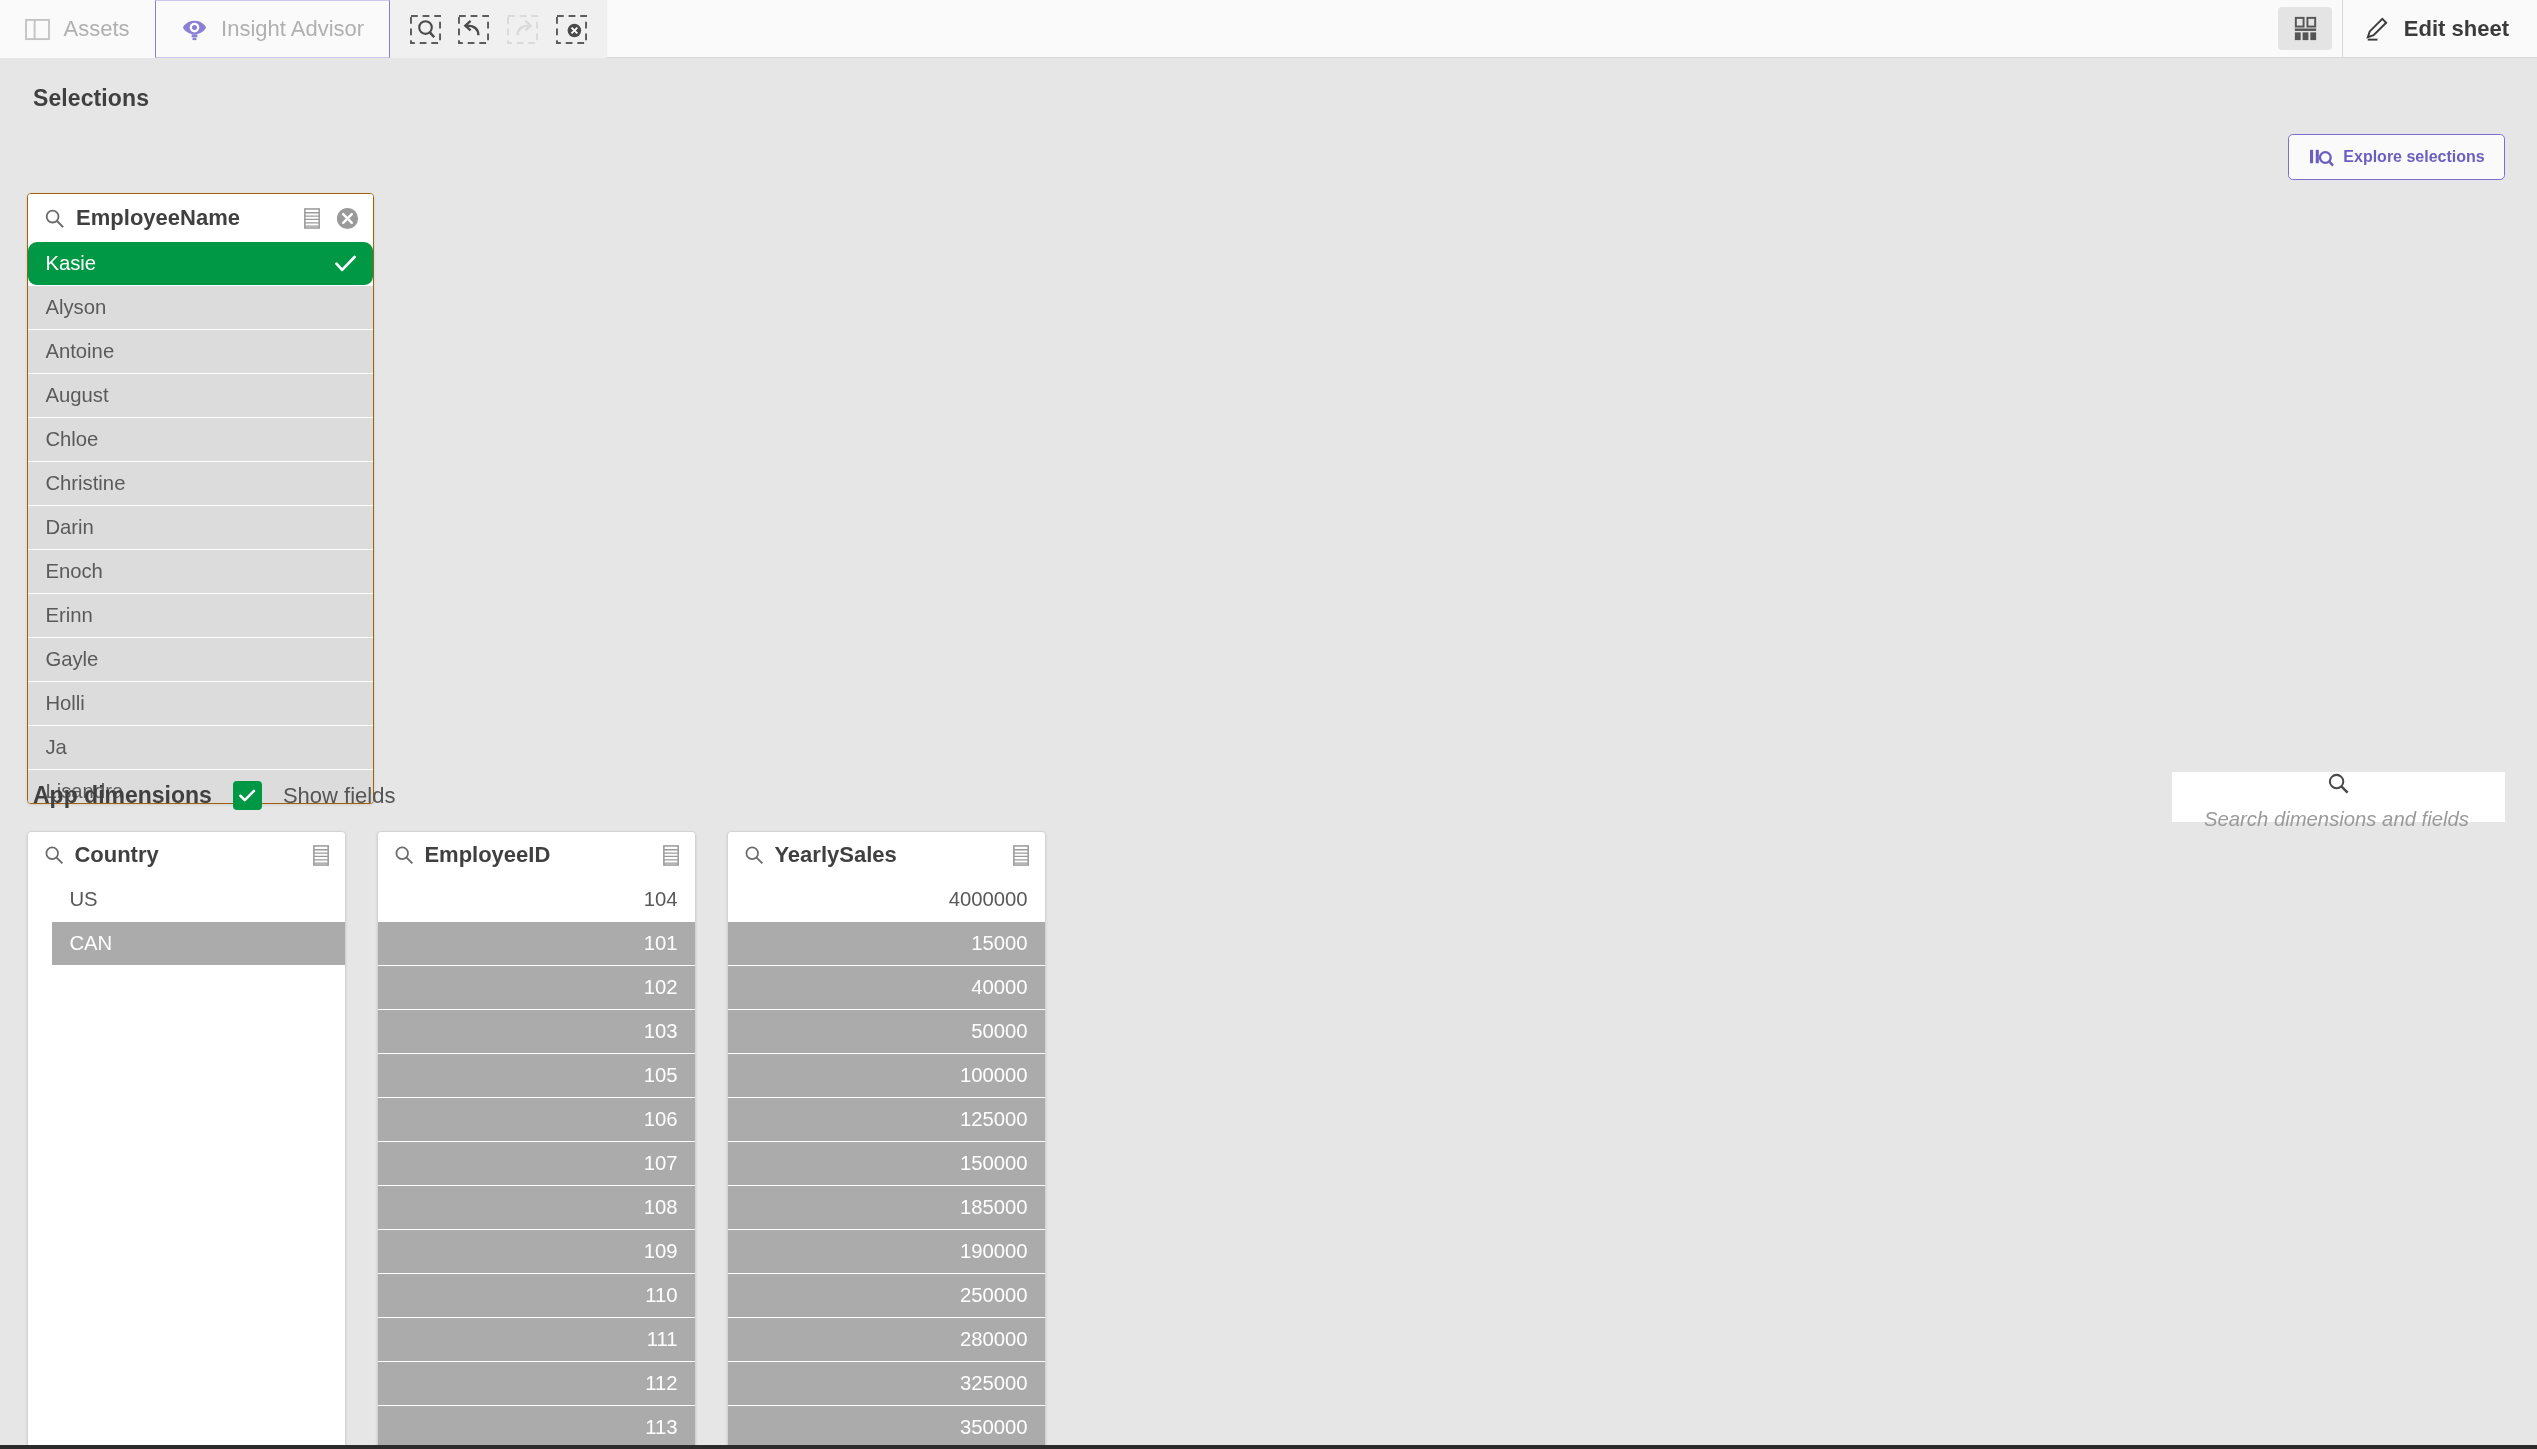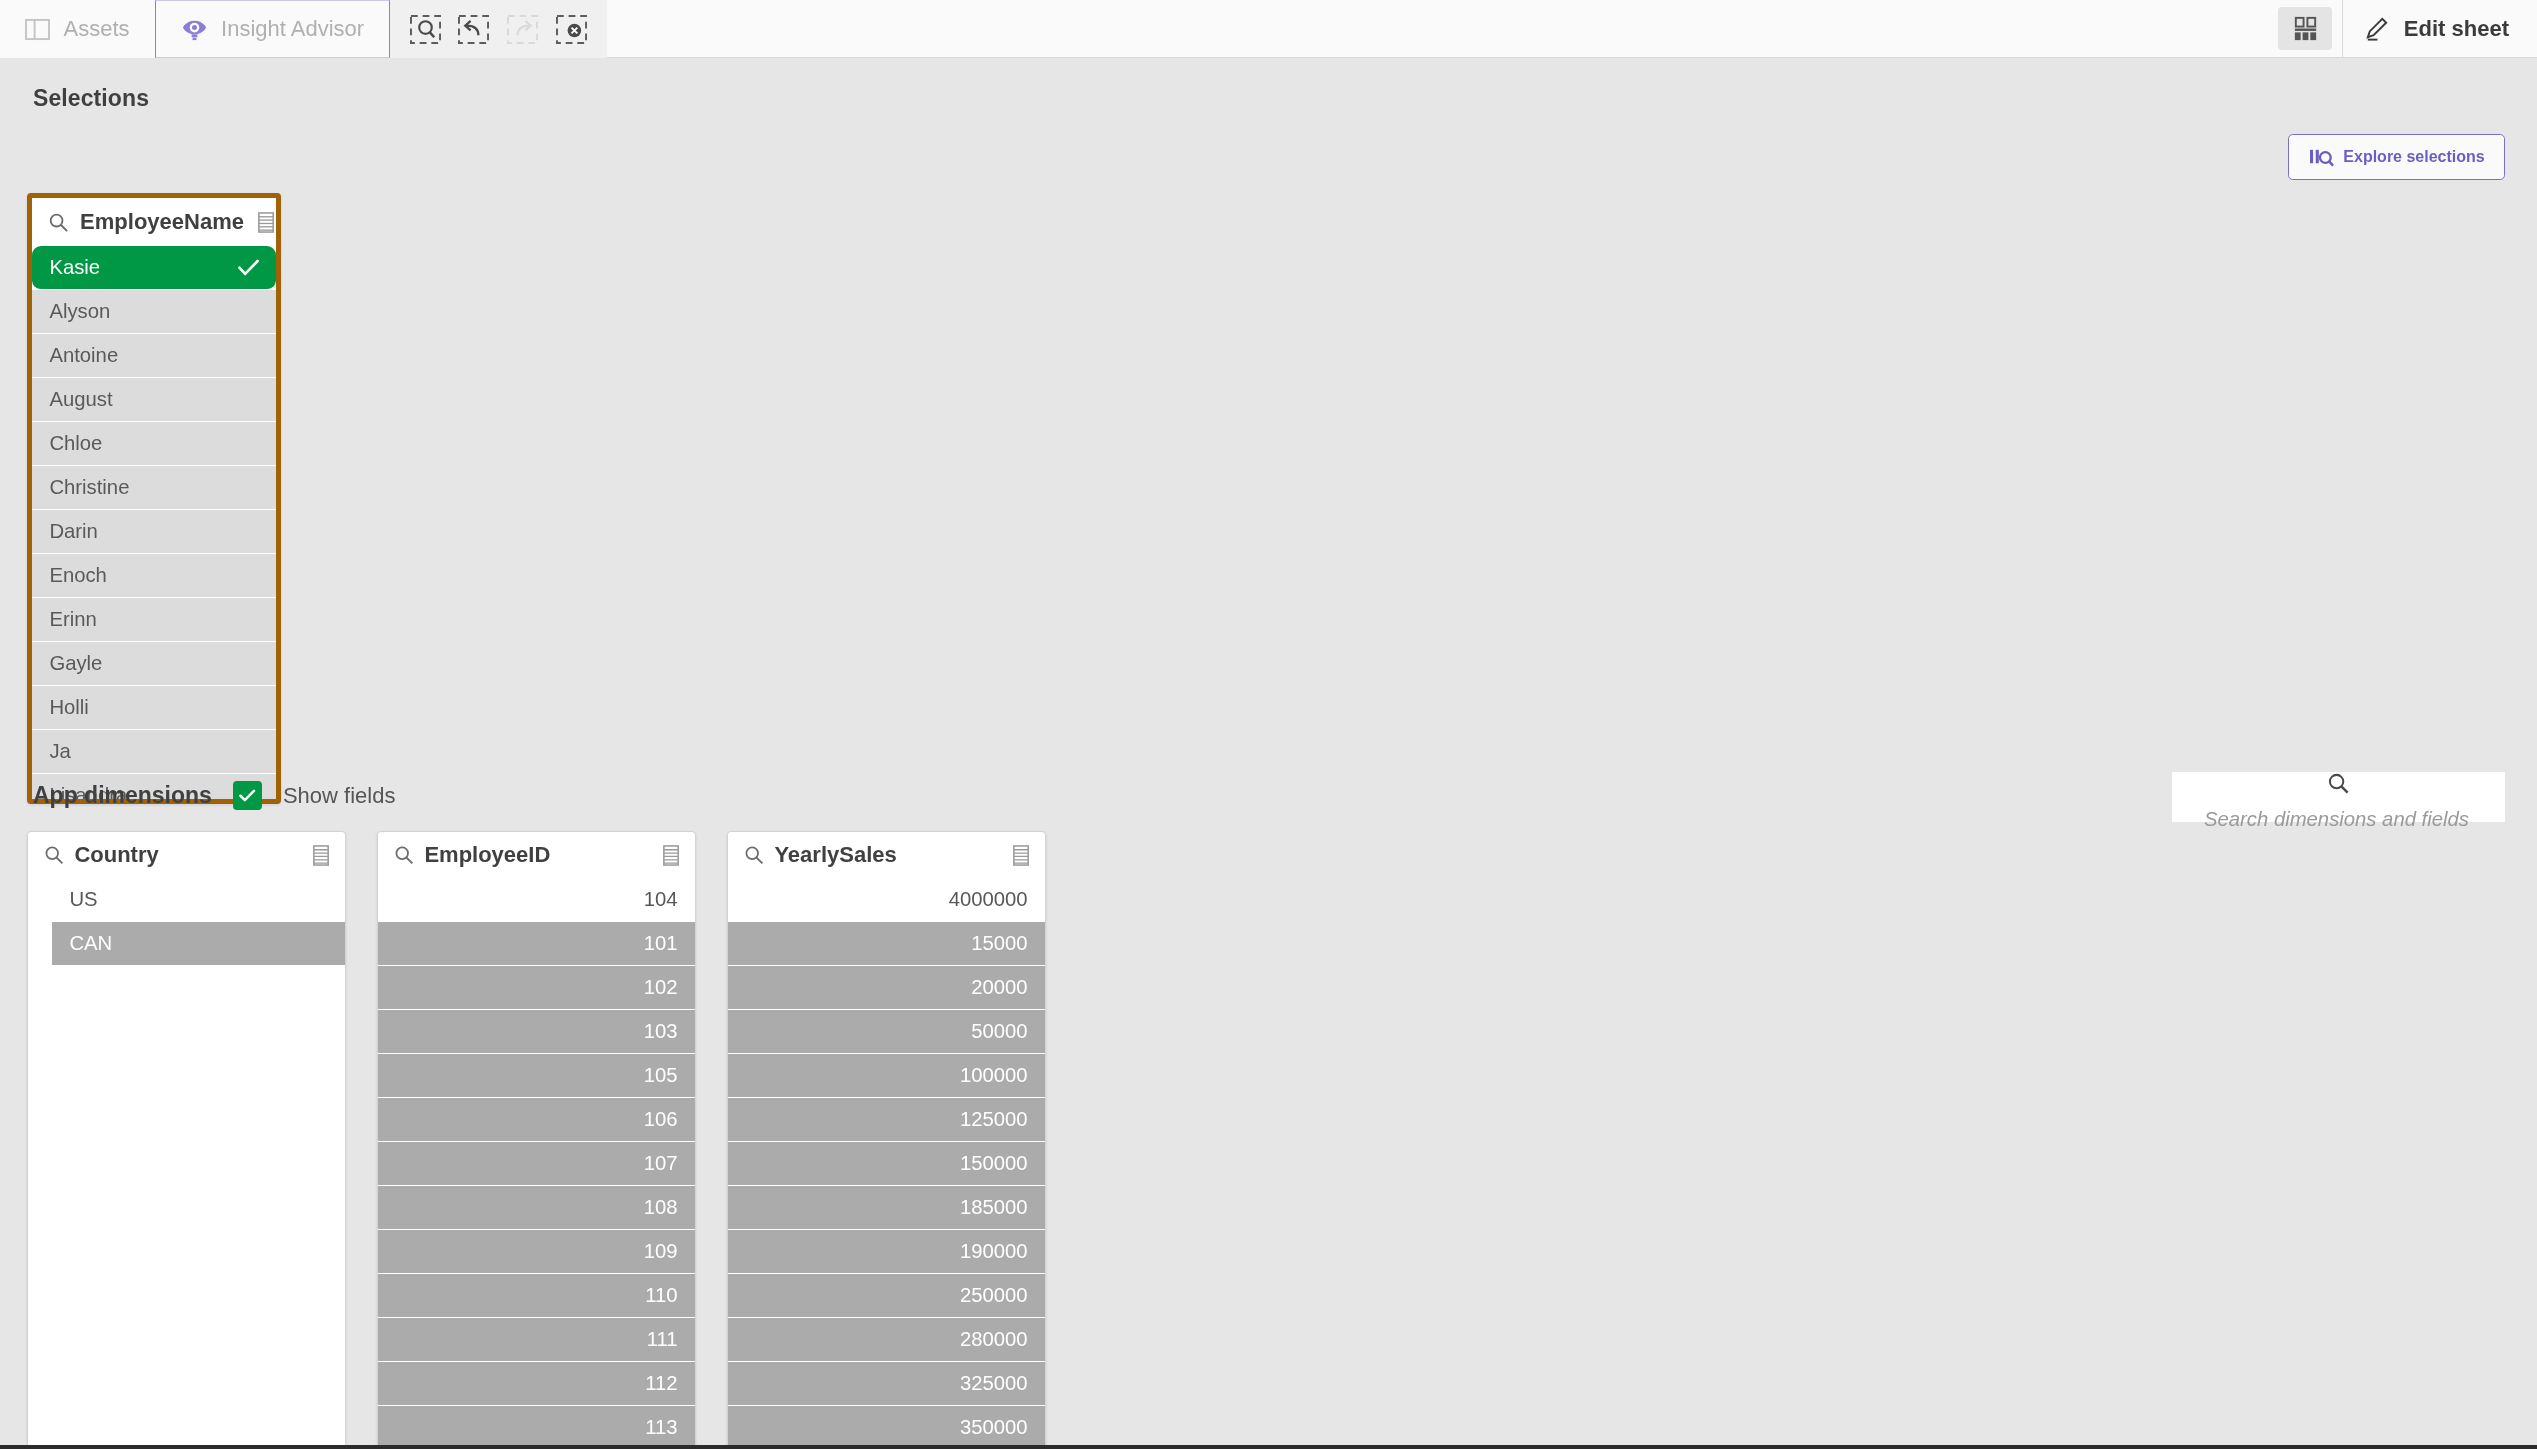--- a/index.html
+++ b/index.html
@@ -83,23 +83,23 @@
     background: #fafafa;
     color: #6a5fc0; font-size: 16px; font-weight: bold;
     padding: 10.6px 19.3px;
     cursor: pointer;
   }
 
   
   .sel-card {
     position: absolute;
     left: 27px; top: 135px;
-    width: 254px; height: 611px;
+    width: 347px; height: 611px;
     background: #fff;
-    border: 5px solid #a16207;
+    border: 1px solid #a16207;
     border-radius: 3.9px;
     box-shadow: 0 1px 2.9px rgba(0,0,0,.10);
     overflow: hidden;
   }
   .sel-card-head {
     height: 48px;
     display: flex; align-items: center;
     padding: 0 13.5px 0 15.5px;
     background: #fff;
     gap: 11.6px;
@@ -515,21 +515,21 @@
             </svg>
           </span>
         </div>
         <div class="drow plain alt-right">
           <span>4000000</span>
         </div>
         <div class="drow excluded alt-right">
           <span>15000</span>
         </div>
         <div class="drow excluded alt-right">
-          <span>20000</span>
+          <span>40000</span>
         </div>
         <div class="drow excluded alt-right">
           <span>50000</span>
         </div>
         <div class="drow excluded alt-right">
           <span>100000</span>
         </div>
         <div class="drow excluded alt-right">
           <span>125000</span>
         </div>

